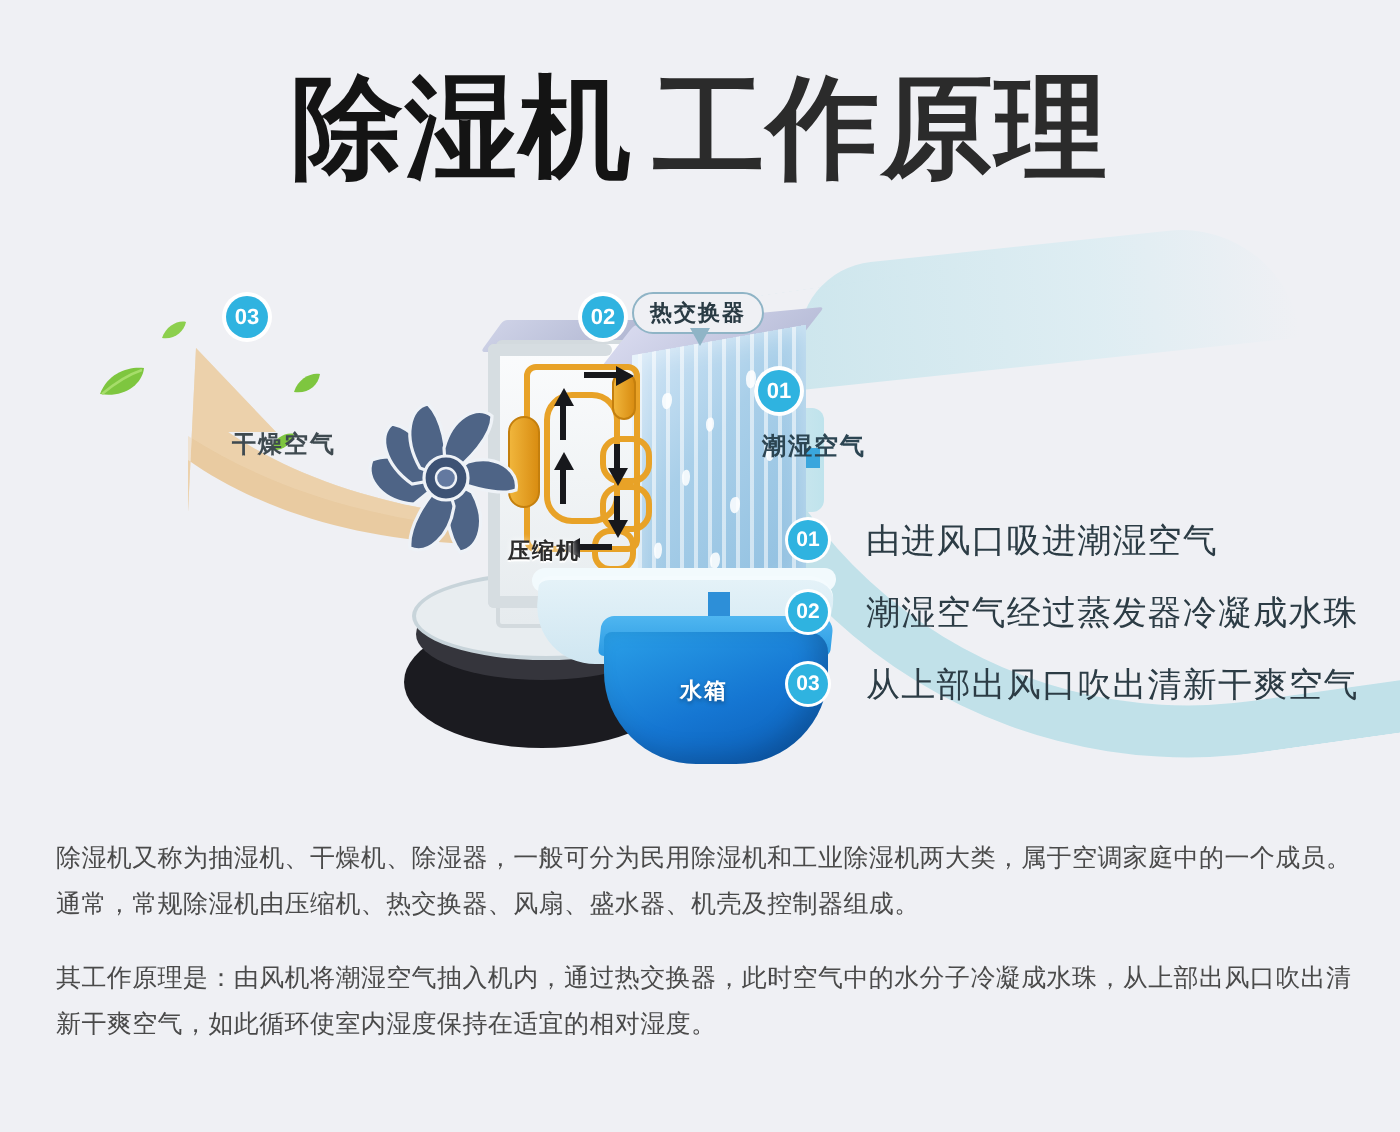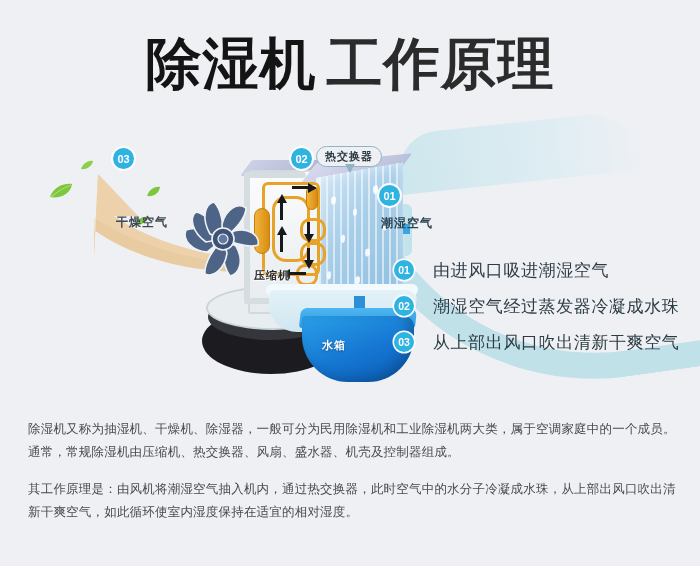--- a/index.html
+++ b/index.html
@@ -85,21 +85,21 @@
     border-radius:4px 10px 46px 46px;
     box-shadow:inset -6px -4px 12px rgba(0,0,0,.18);
   }
   .tank-top{
     position:absolute;left:104px;top:152px;width:116px;height:20px;
     background:linear-gradient(180deg,#4fb6f0,#2b9ae3);
     border-radius:6px 8px 3px 3px;
     transform:skewX(-6deg);
   }
   .tank-label{
-    position:absolute;left:126px;top:182px;width:60px;text-align:left;
+    position:absolute;left:126px;top:182px;width:60px;text-align:center;
     color:#ffffff;font-size:11px;font-weight:700;letter-spacing:1px;
     text-shadow:0 1px 2px rgba(0,0,0,.35);
   }
 
   
   .tray{
     position:absolute;left:72px;top:132px;width:148px;height:42px;
     background:linear-gradient(180deg,#e4f2f8,#cfe6f1);
     border-radius:6px 14px 34px 34px;
     border-top:2px solid #f4fbfe;

